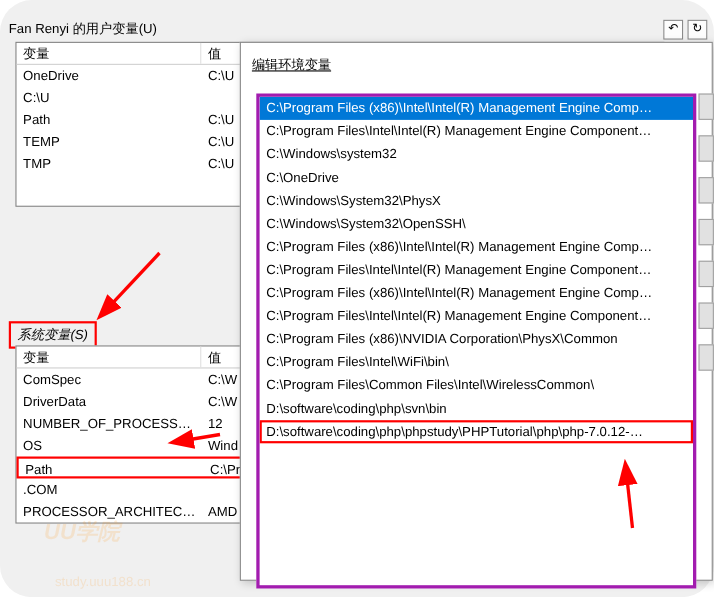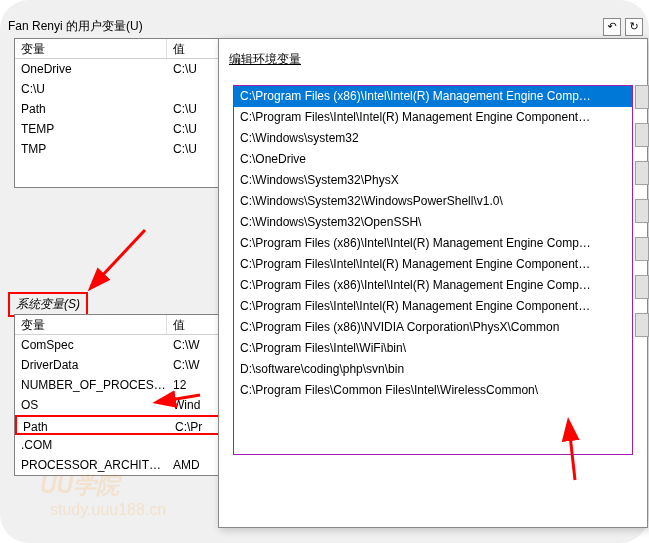--- a/index.html
+++ b/index.html
@@ -53,21 +53,21 @@
 }
 .table-header, .table-row {
   display: flex;
   height: 20px;
   line-height: 20px;
   font-size: 12px;
 }
 .table-header {
   border-bottom: 1px solid #d0d0d0;
 }
-.col-var { width: 152px; padding-left: 6px; border-right: 1px solid #e0e0e0; white-space: nowrap; overflow: hidden; text-overflow: ellipsis; }
+.col-var { width: 168px; padding-left: 6px; border-right: 1px solid #e0e0e0; white-space: nowrap; overflow: hidden; text-overflow: ellipsis; }
 .col-val { flex: 1; padding-left: 6px; white-space: nowrap; overflow: hidden; }
 .table-row .col-var { border-right: none; }
 
 .sys-vars-label {
   position: absolute;
   left: 8px;
   top: 292px;
   font-size: 12px;
   border: 2px solid #ff0000;
   padding: 2px 6px;
@@ -102,22 +102,22 @@
 .dialog-title {
   font-size: 12px;
   padding: 12px 10px 8px 10px;
   text-decoration: underline;
 }
 .path-list {
   position: absolute;
   left: 14px;
   top: 46px;
   width: 400px;
-  height: 370px;
-  border: 1px solid #a21caf;
+  height: 450px;
+  border: 3px solid #a21caf;
   background: #fff;
   overflow: hidden;
 }
 .path-item {
   font-size: 12px;
   padding: 3px 6px;
   white-space: nowrap;
   overflow: hidden;
   text-overflow: ellipsis;
   height: 21px;
@@ -142,30 +142,30 @@
   border: 1px solid #a0a0a0;
   background: #e1e1e1;
   margin-bottom: 14px;
 }
 
 
 .watermark {
   position: absolute;
   left: 40px;
   top: 470px;
-  font-size: 23px;
+  font-size: 20px;
   font-weight: bold;
   color: rgba(255,140,0,0.15);
   font-style: italic;
 }
 .watermark-sub {
   position: absolute;
   left: 50px;
-  top: 501px;
-  font-size: 16px;
+  top: 522px;
+  font-size: 12px;
   color: rgba(255,140,0,0.15);
 }
 
 
 .overlay-svg {
   position: absolute;
   left: 0; top: 0;
   width: 649px;
   height: 543px;
   pointer-events: none;
@@ -254,30 +254,30 @@
 
   <div class="dialog">
     <div class="dialog-title">编辑环境变量</div>
     <div class="path-list">
       <div id="path-items">
           <div class="path-item selected">C:\Program Files (x86)\Intel\Intel(R) Management Engine Comp…</div>
           <div class="path-item">C:\Program Files\Intel\Intel(R) Management Engine Component…</div>
           <div class="path-item">C:\Windows\system32</div>
           <div class="path-item">C:\OneDrive</div>
           <div class="path-item">C:\Windows\System32\PhysX</div>
-          <div class="path-item">C:\Windows\System32\WindowsPowerShell\v1.0\</div>
           <div class="path-item">C:\Windows\System32\OpenSSH\</div>
           <div class="path-item">C:\Program Files (x86)\Intel\Intel(R) Management Engine Comp…</div>
           <div class="path-item">C:\Program Files\Intel\Intel(R) Management Engine Component…</div>
           <div class="path-item">C:\Program Files (x86)\Intel\Intel(R) Management Engine Comp…</div>
           <div class="path-item">C:\Program Files\Intel\Intel(R) Management Engine Component…</div>
           <div class="path-item">C:\Program Files (x86)\NVIDIA Corporation\PhysX\Common</div>
           <div class="path-item">C:\Program Files\Intel\WiFi\bin\</div>
+          <div class="path-item">C:\Program Files\Common Files\Intel\WirelessCommon\</div>
           <div class="path-item">D:\software\coding\php\svn\bin</div>
-          <div class="path-item">C:\Program Files\Common Files\Intel\WirelessCommon\</div>
+          <div class="path-item boxed">D:\software\coding\php\phpstudy\PHPTutorial\php\php-7.0.12-…</div>
         </div>
     </div>
     <div class="side-btns">
       <div class="side-btn"></div>
       <div class="side-btn"></div>
       <div class="side-btn"></div>
       <div class="side-btn"></div>
       <div class="side-btn"></div>
       <div class="side-btn"></div>
       <div class="side-btn"></div>

